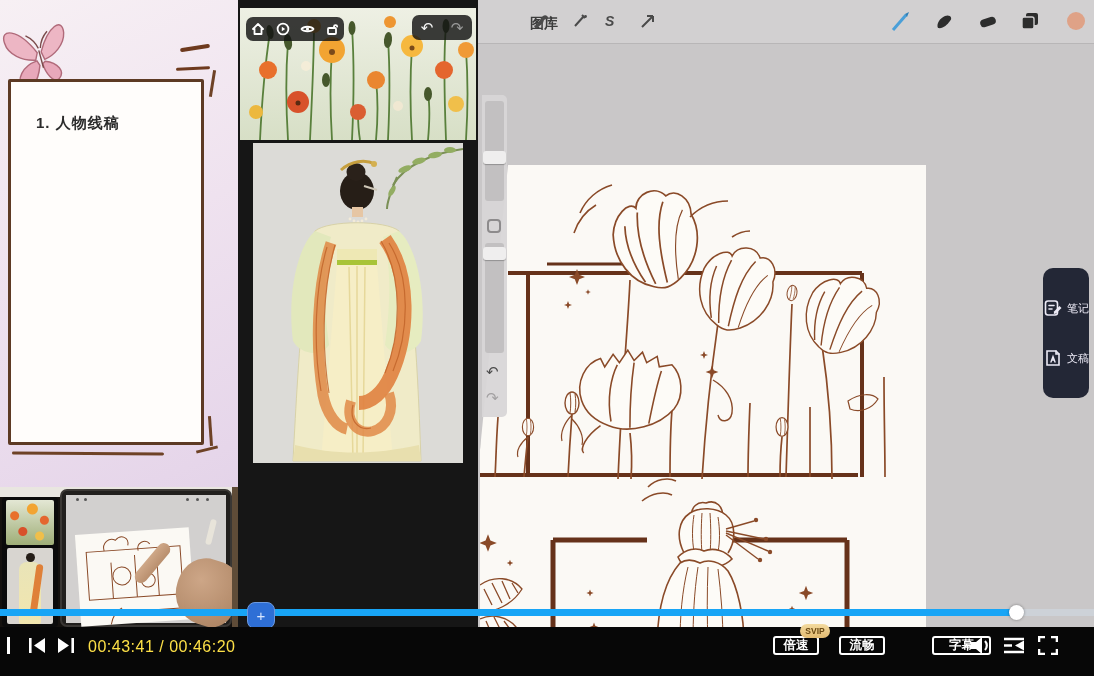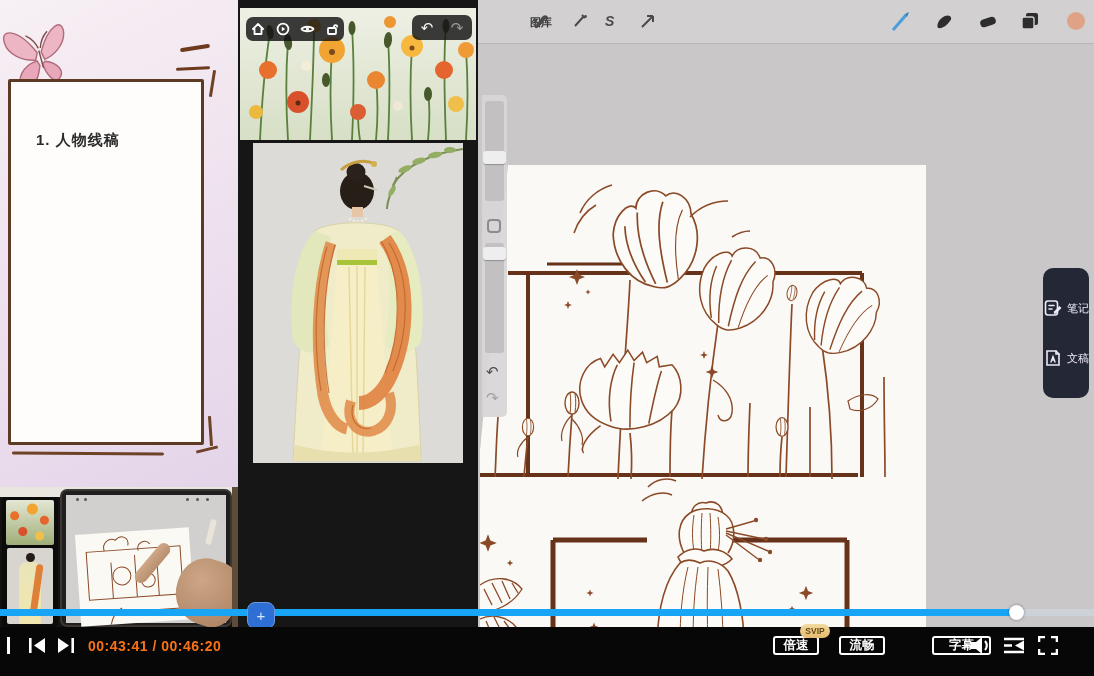--- a/index.html
+++ b/index.html
@@ -9,38 +9,38 @@
   .abs{position:absolute;}
 
   
   .slide{left:0;top:0;width:238px;height:627px;
     background:linear-gradient(155deg,#f7f0f4 0%,#efe2ef 40%,#e6d6ea 75%,#ddcde4 100%);z-index:1;}
   .slide-title{left:76px;top:42px;font-size:27px;font-weight:bold;color:#3a3332;
     letter-spacing:4px;text-shadow:0 0 5px #fff,0 0 2px #fff;}
   .stroke{background:#6e3a1e;border-radius:2px;}
   .slide-box{left:8px;top:79px;width:196px;height:366px;background:#fffdfb;
     border:3px solid #5d3a24;border-radius:2px;}
-  .slide-bullet{left:36px;top:131px;font-size:15px;font-weight:bold;color:#2b2b2b;letter-spacing:1px;}
+  .slide-bullet{left:36px;top:114px;font-size:15px;font-weight:bold;color:#2b2b2b;letter-spacing:1px;}
   .box-underline{left:12px;top:452px;width:152px;height:3px;background:#6e4226;border-radius:2px;transform:rotate(.4deg);}
   .box-corner-a{left:196px;top:448px;width:22px;height:3px;background:#6e4226;transform:rotate(-14deg);}
   .box-corner-b{left:211px;top:70px;width:3px;height:27px;background:#6e4226;transform:rotate(9deg);}
   .box-corner-c{left:209px;top:416px;width:3px;height:30px;background:#6e4226;transform:rotate(-4deg);}
 
   
   .midcol{left:238px;top:0;width:240px;height:627px;background:#161616;z-index:1;}
   .ref-img{overflow:hidden;background:#222;}
   .ref-pill{background:rgba(18,18,18,.82);border-radius:7px;display:flex;align-items:center;
     justify-content:space-around;color:#f2f2f2;z-index:3;}
   .ref-pill svg{display:block;}
   .glyph-btn{color:#f5f5f5;font-size:15px;line-height:1;}
 
   
   .app{left:478px;top:0;width:616px;height:627px;background:#c9c7c8;z-index:1;}
   .app-top{left:0;top:0;width:616px;height:44px;background:#d2d0d1;border-bottom:1px solid #b8b6b7;}
-  .app-label{font-size:11px;color:#3c3c3c;font-weight:bold;padding-left:42px;}
+  .app-label{font-size:14px;color:#3c3c3c;font-weight:bold;padding-left:42px;}
   .tool{color:#4a4a4a;font-size:14px;}
   .paper{left:2px;top:165px;width:446px;height:478px;background:#fbf9f5;
     clip-path:polygon(28px 0,446px 0,446px 478px,0 478px,0 285px);
     box-shadow:0 0 6px rgba(0,0,0,.25);}
   .psidebar{left:4px;top:95px;width:25px;height:322px;background:rgba(216,214,215,.95);
     border-radius:0 5px 5px 0;}
   .ptrack{position:absolute;left:3px;width:19px;background:#c2c0c1;border-radius:3px;}
   .phandle{position:absolute;left:1px;width:23px;height:13px;background:#efeeee;border-radius:3px;box-shadow:0 1px 1px rgba(0,0,0,.25);}
   .pmod{position:absolute;left:5px;top:124px;width:14px;height:14px;border:2px solid #8d8b8c;border-radius:4px;}
   .pundo{position:absolute;left:4px;font-size:15px;color:#4c4c4c;}
@@ -80,21 +80,21 @@
 
   
   .progress{left:0;top:609px;width:1094px;height:7px;background:rgba(206,211,217,.95);z-index:7;}
   .progress-fill{position:absolute;left:0;top:0;height:7px;background:#18a5f6;}
   .progress-handle{position:absolute;right:-8px;top:-4px;width:15px;height:15px;background:#fff;border-radius:50%;box-shadow:0 0 3px rgba(0,0,0,.4);}
   .marker{left:247px;top:602px;width:28px;height:27px;background:#2e6fd6;border:1.5px solid #6c9ae0;
     border-radius:8px;color:#d8e6ff;font-size:15px;display:flex;align-items:center;justify-content:center;z-index:8;}
 
   
   .bbar{left:0;top:627px;width:1094px;height:49px;background:#070707;z-index:8;}
-  .btime{left:88px;top:11px;color:#f97316;font-size:14px;letter-spacing:.5px;font-weight:bold;}
+  .btime{left:88px;top:11px;color:#fde047;font-size:16px;letter-spacing:.5px;}
   .vbtn{position:absolute;top:9px;height:19px;border:2px solid #fff;border-radius:3px;color:#fff;
     font-size:12.5px;font-weight:bold;display:flex;align-items:center;justify-content:center;background:transparent;padding:0;}
   .svip{left:800px;top:-3px;width:30px;height:14px;background:linear-gradient(180deg,#f3da9f,#e2ba70);
     border-radius:8px;color:#6b4a14;font-size:8.5px;font-weight:bold;display:flex;align-items:center;justify-content:center;z-index:9;}
   .wicon{stroke:#fff;fill:none;stroke-width:1.8;stroke-linecap:round;stroke-linejoin:round;}
 
   
   .titlebar{left:0;top:0;width:1094px;height:28px;z-index:9;pointer-events:none;}
   .title-text{left:404px;top:1px;font-size:16px;font-weight:bold;color:#fff;
     text-shadow:0 0 3px #000,1px 1px 2px #000,-1px 1px 2px #000;}

